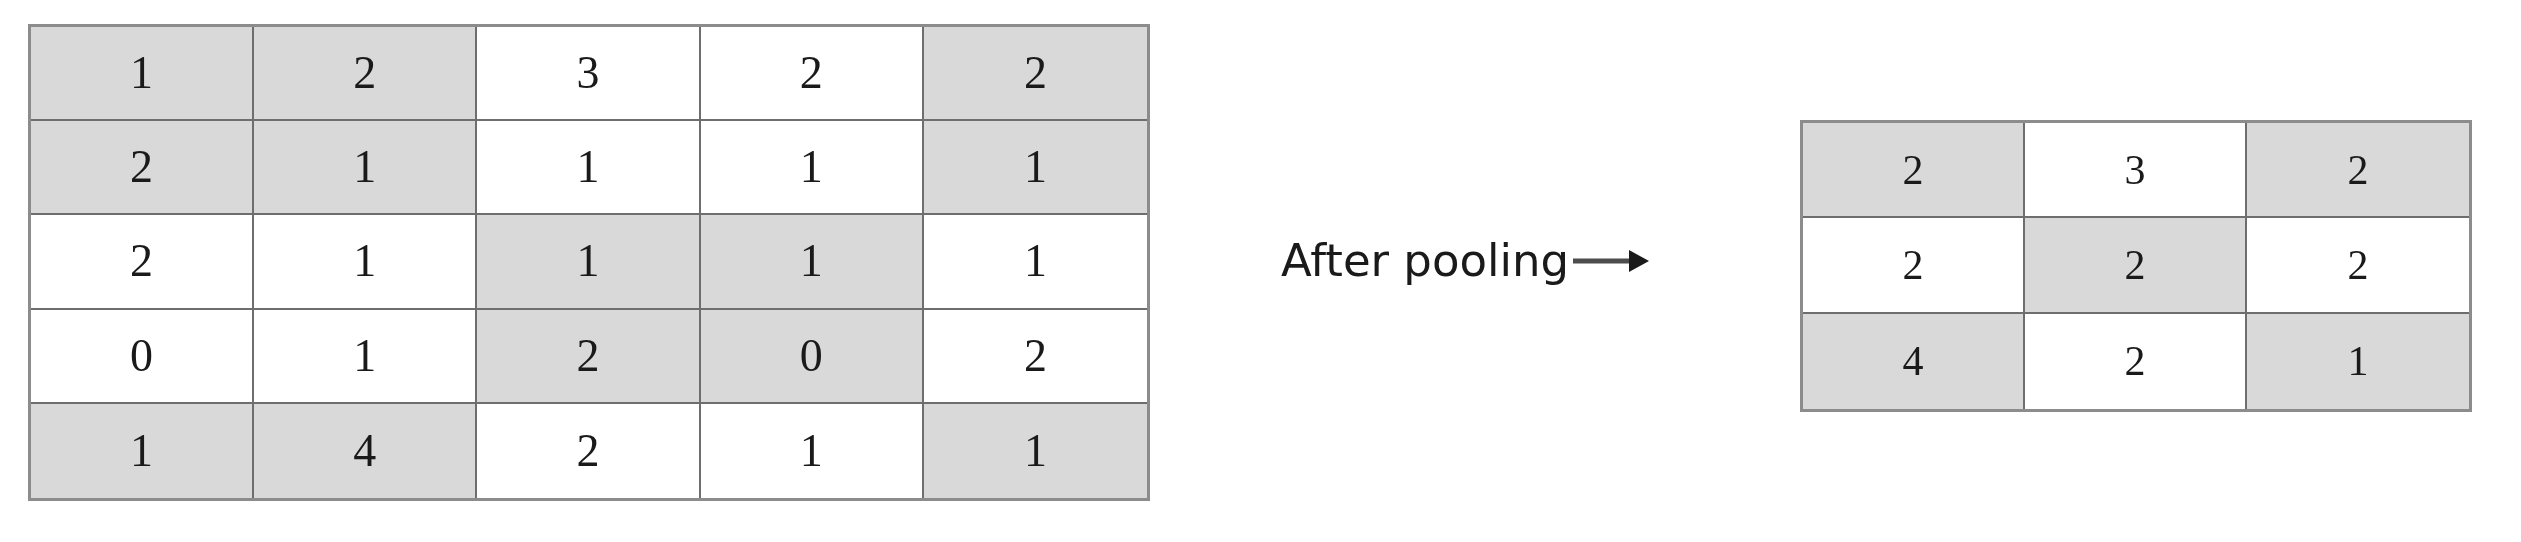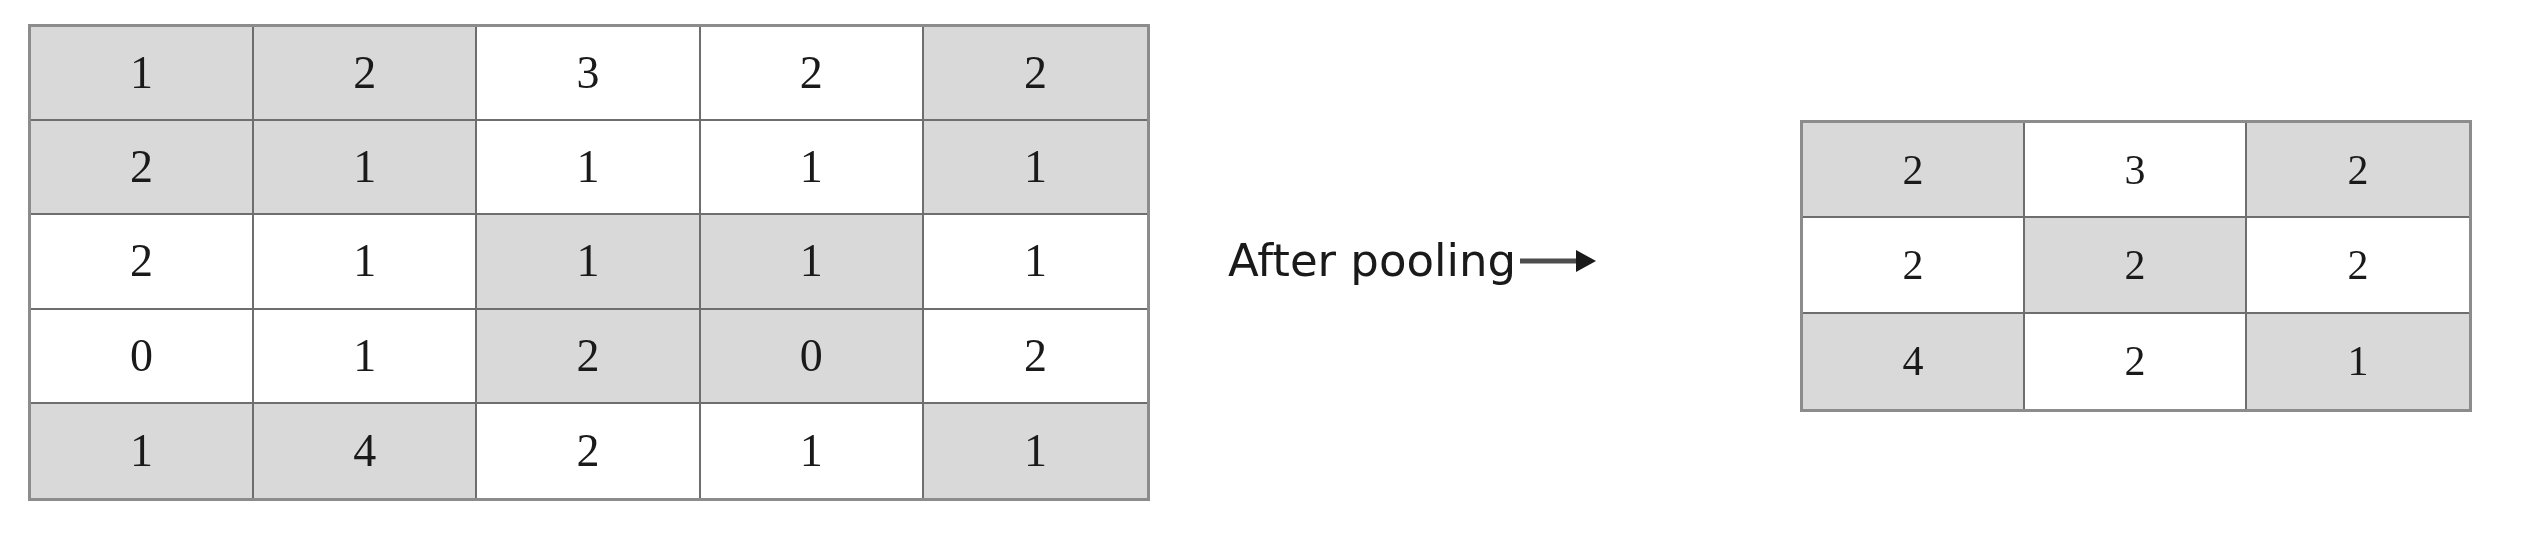--- a/index.html
+++ b/index.html
@@ -67,21 +67,21 @@
   .cell.last-col {
     border-right: none;
   }
   .cell.last-row {
     border-bottom: none;
   }
 
   
   #pooling-caption {
     position: absolute;
-    left: 1228px;
+    left: 1281px;
     top: 238px;
     display: flex;
     align-items: center;
     gap: 2px;
     white-space: nowrap;
   }
   #pooling-caption .caption-text {
     font-family: "DejaVu Sans", sans-serif;
     font-size: 45px;
     color: #1a1a1a;

